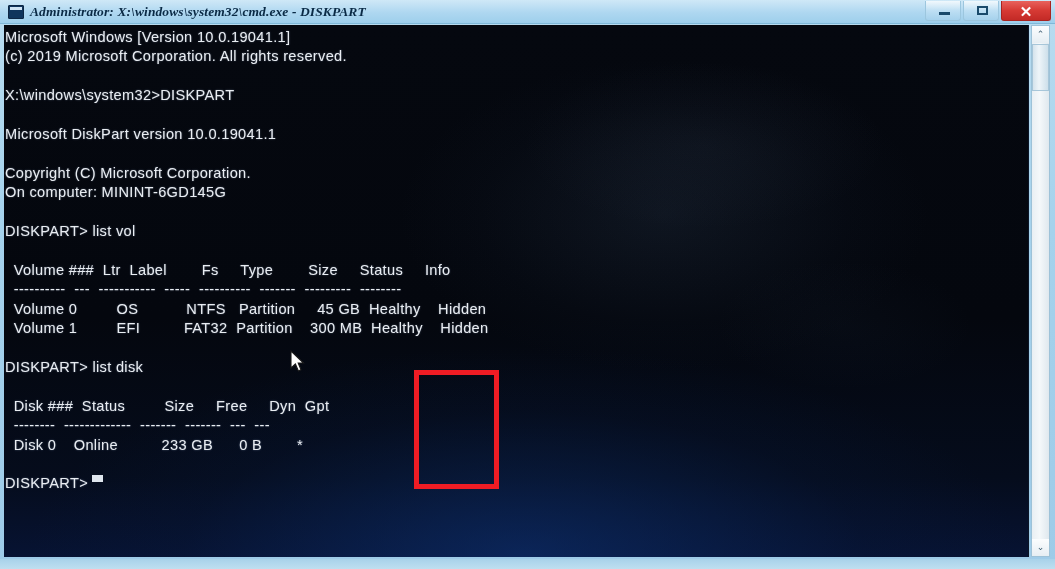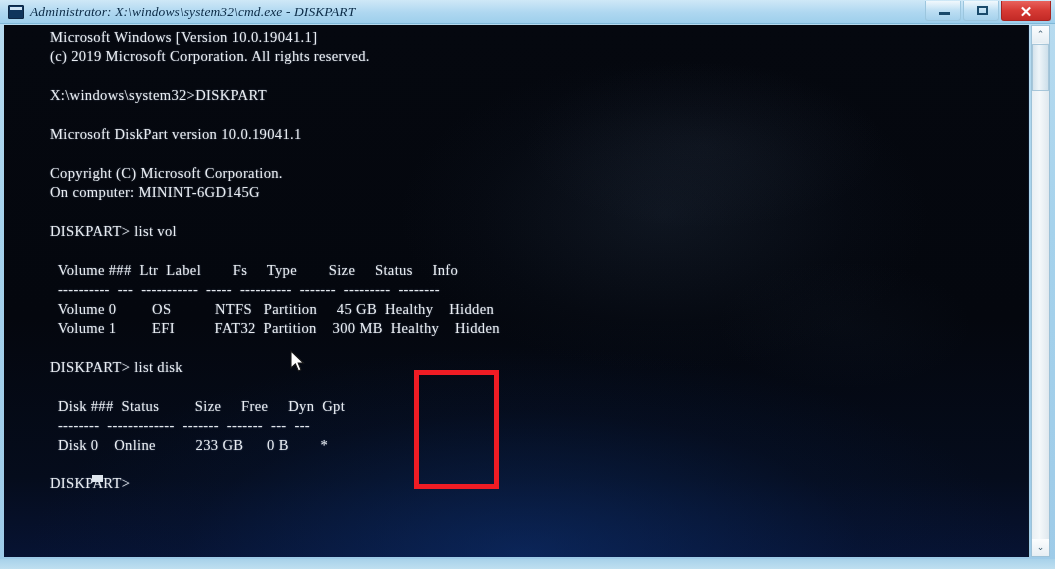--- a/index.html
+++ b/index.html
@@ -52,21 +52,21 @@
   .app-icon::after {
     content: "";
     position: absolute;
     left: 1px; top: 1px;
     width: 12px; height: 3px;
     background: #cfe3f3;
   }
   #title-text {
     font-family: "Liberation Serif", serif;
     font-style: italic;
-    font-weight: normal;
+    font-weight: bold;
     font-size: 13.5px;
     color: #0a2a45;
     white-space: nowrap;
     letter-spacing: 0.1px;
   }
 
   
   #winbtns {
     position: absolute;
     right: 4px; top: 1px;
@@ -145,28 +145,27 @@
       radial-gradient(ellipse 180px 90px at 840px 300px, rgba(60,90,130,0.05), rgba(0,0,0,0) 72%);
     pointer-events: none;
   }
 
   
   #term {
     position: absolute;
     left: 1px;
     top: 3px;
     white-space: pre;
-    font-family: Liberation Serif, serif;
+    font-family: Liberation Sans, sans-serif;
     font-size: 14.6px;
     line-height: 19.4px;
     letter-spacing: 0.32px;
     color: #e9edf2;
     text-shadow: 0 0 2px rgba(200,220,255,0.38);
     z-index: 3;
-    margin-left: 45px;
   }
 
   
   #cursor {
     position: absolute;
     left: 88px;
     top: 450px;
     width: 11px;
     height: 7px;
     background: #dfe6ee;

